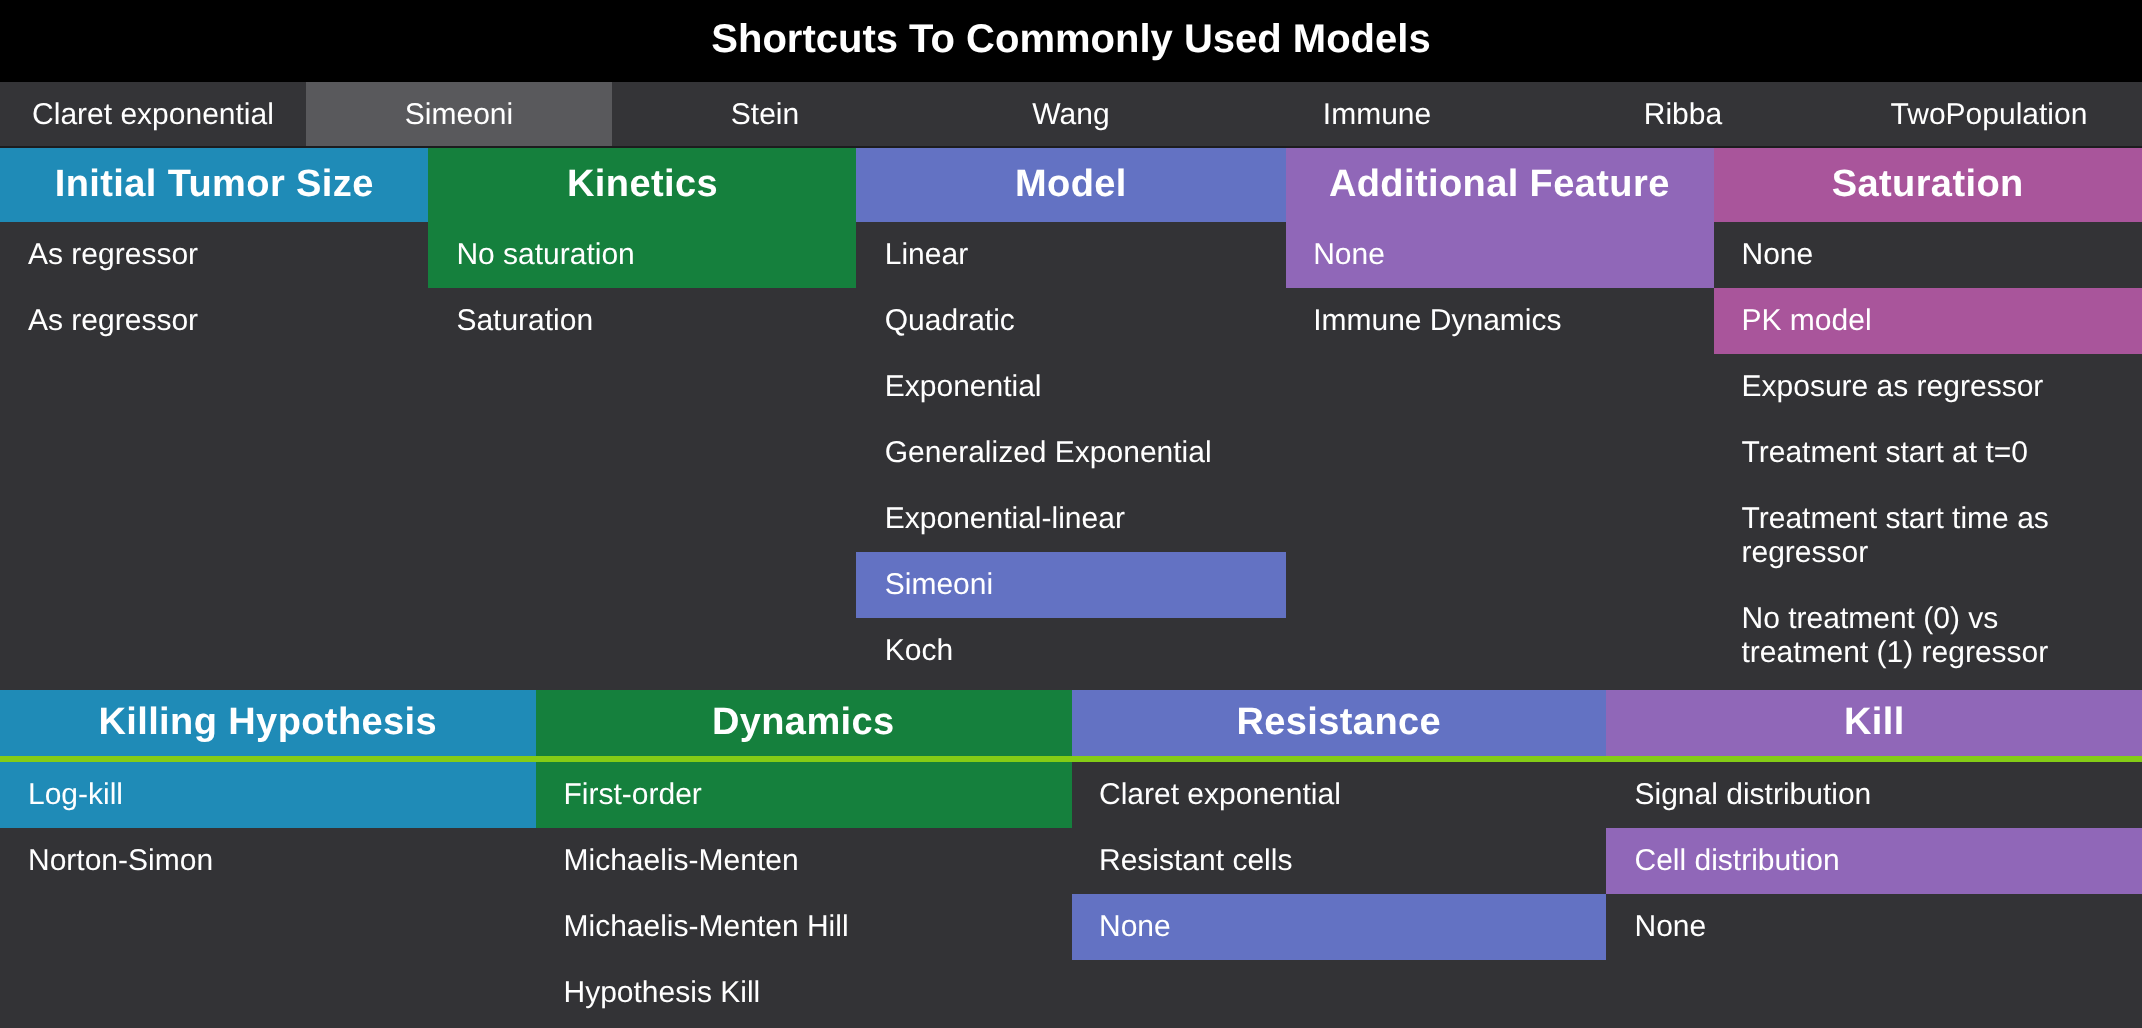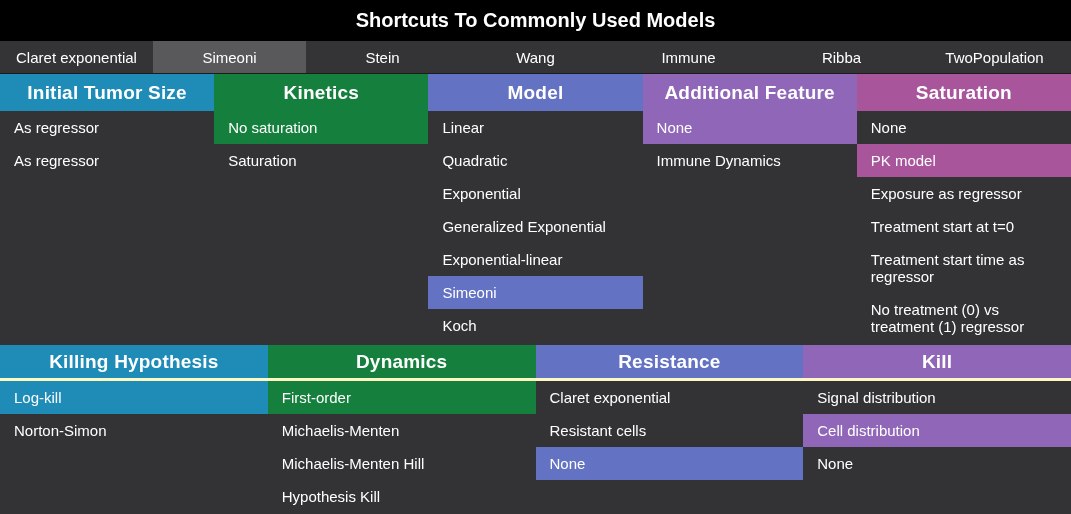--- a/index.html
+++ b/index.html
@@ -28,21 +28,21 @@
   .section-top    { height:271px; }
   .section-bottom { flex:1 1 auto; }
   .col { display:flex; flex-direction:column; }
   .section-top .col    { width:20%; }
   .section-bottom .col { width:25%; }
 
   .col-header {
     height:37px; flex:0 0 auto; display:flex; align-items:center; justify-content:center;
     color:#fff; font-size:19px; font-weight:bold; letter-spacing:.2px;
   }
-  .section-bottom .col-header { height:36px; border-bottom:3px solid #fef9c3; }
+  .section-bottom .col-header { height:36px; border-bottom:3px solid #84cc16; }
 
   .items { display:flex; flex-direction:column; }
   .item {
     min-height:33px; padding:8px 10px 8px 14px;
     color:#fff; font-size:15px; line-height:17px; cursor:pointer;
   }
 
   .c-teal    { background:#1f8bb7; }
   .c-blue    { background:#15803d; }
   .c-indigo  { background:#6372c3; }

